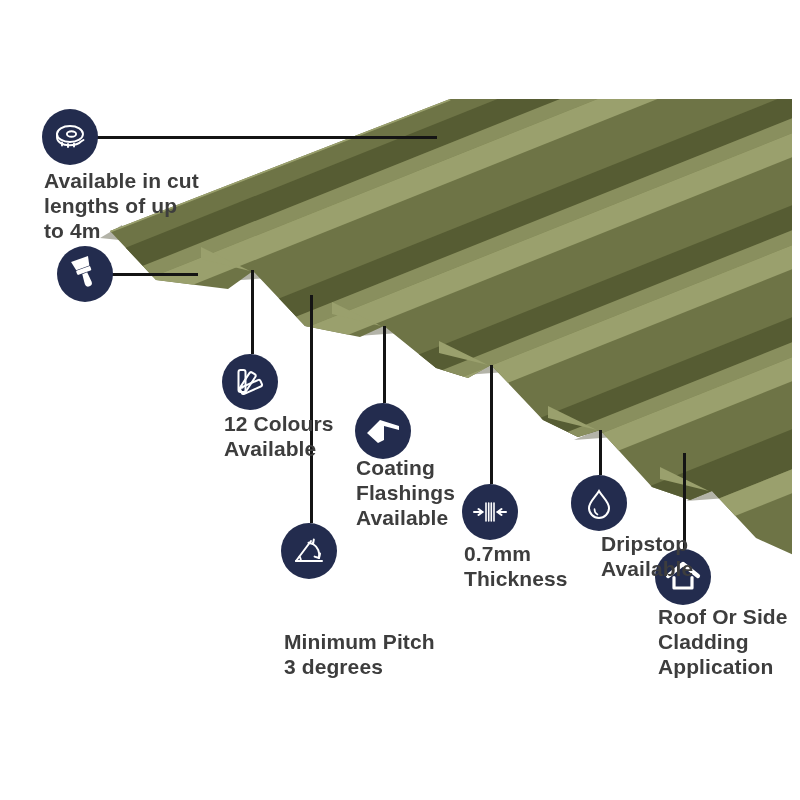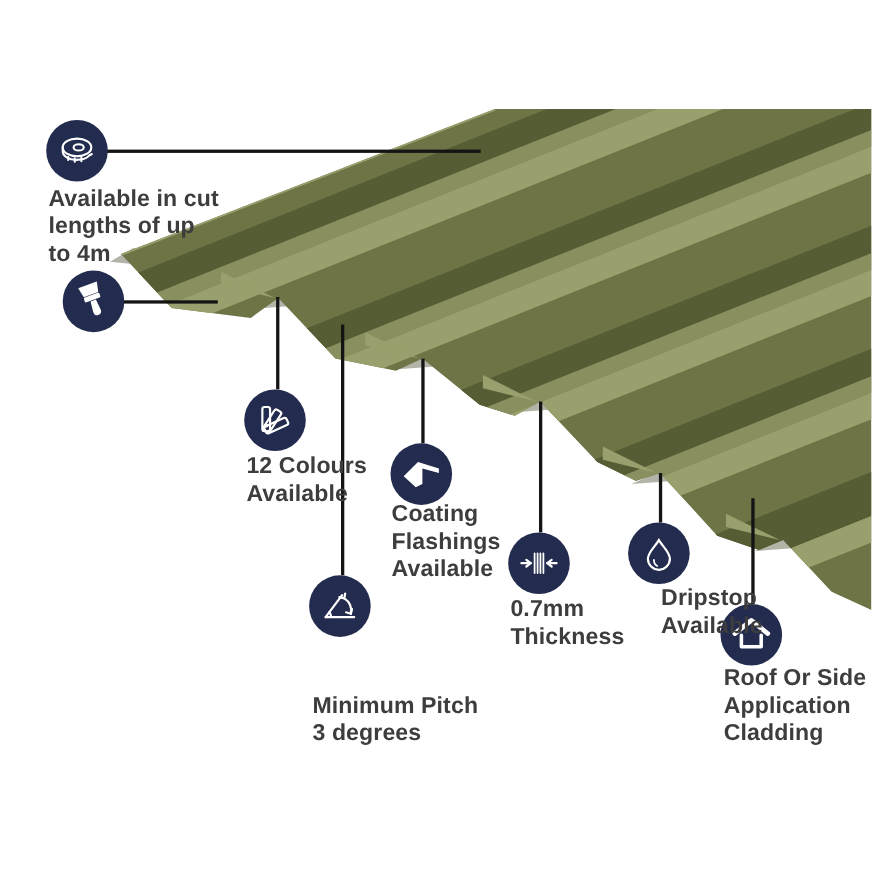--- a/index.html
+++ b/index.html
@@ -193,17 +193,17 @@
     <span>Thickness</span>
   </div>
 
   <div class="label" style="left:601px;top:531px;">
     <span>Dripstop</span>
     <span>Available</span>
   </div>
 
   <div class="label" style="left:658px;top:604px;">
     <span>Roof Or Side</span>
+    <span>Cladding</span>
     <span>Application</span>
-    <span>Cladding</span>
   </div>
 
 </div>
 
 </body></html>

